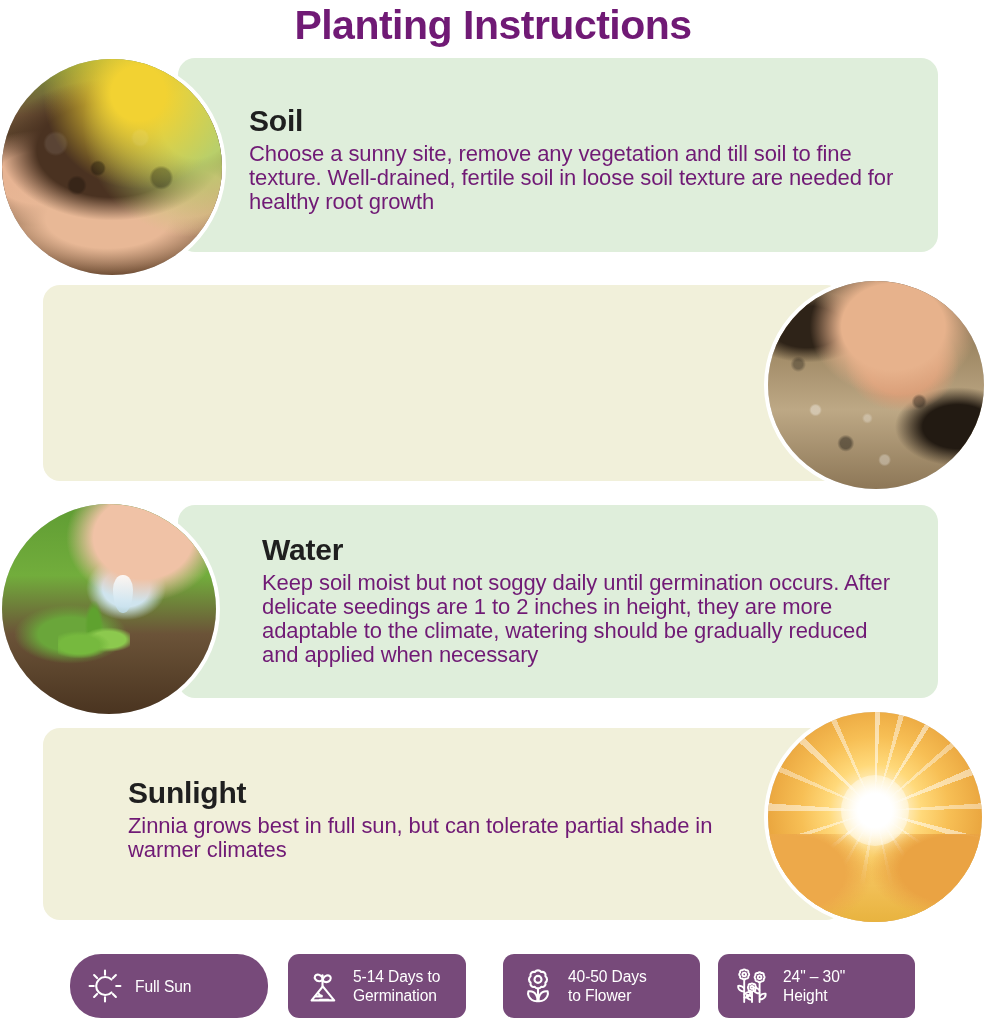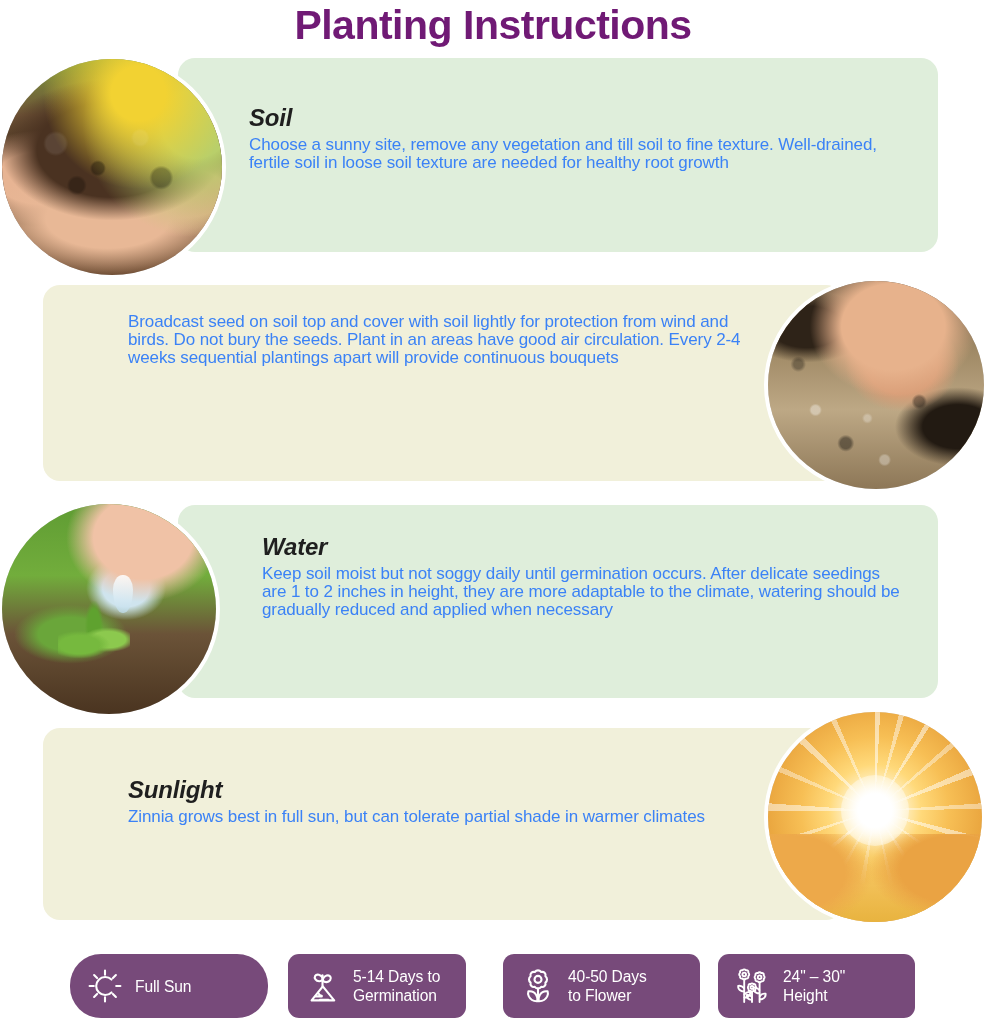--- a/index.html
+++ b/index.html
@@ -30,31 +30,30 @@
   
   .card {
     position: absolute;
     border-radius: 17px;
   }
   .card.green  { background: #dfeedb; }
   .card.cream  { background: #f1f0da; }
 
   .card-body { position: absolute; }
   .card-heading {
-    font-size: 24px;
+    font-size: 30px;
     font-weight: 700;
     color: #1f1f1f;
     letter-spacing: -0.2px;
     margin-bottom: 4px;
-    font-style: italic;
   }
   .card-text {
-    font-size: 17px;
-    line-height: 18px;
-    color: #3b82f6;
+    font-size: 22px;
+    line-height: 24px;
+    color: #701a75;
     letter-spacing: -0.1px;
   }
 
   
   .photo {
     position: absolute;
     border-radius: 50%;
     overflow: hidden;
     border: 4px solid #ffffff;
     background: #cfcfcf;
@@ -213,21 +212,20 @@
   </div>
 
   <div class="card cream" style="left:43px; top:285px; width:800px; height:196px;"></div>
 
   <div class="photo ph-sow" style="left:764px; top:277px; width:224px; height:216px;">
     <div class="ph-inner"></div>
       <div class="grit"></div>
   </div>
 
   <div class="card-body" style="left:128px; top:313px; width:630px;">
-    <div class="card-text">Broadcast seed on soil top and cover with soil lightly for protection from wind and birds. Do not bury the seeds. Plant in an areas have good air circulation. Every 2-4 weeks sequential plantings apart will provide continuous bouquets</div>
   </div>
 
   <div class="card green" style="left:178px; top:505px; width:760px; height:193px;"></div>
 
   <div class="photo ph-water" style="left:-2px; top:500px; width:222px; height:218px;">
     <div class="ph-inner"></div>
       <div class="seedling"></div>
       <div class="drop"></div>
   </div>
 

